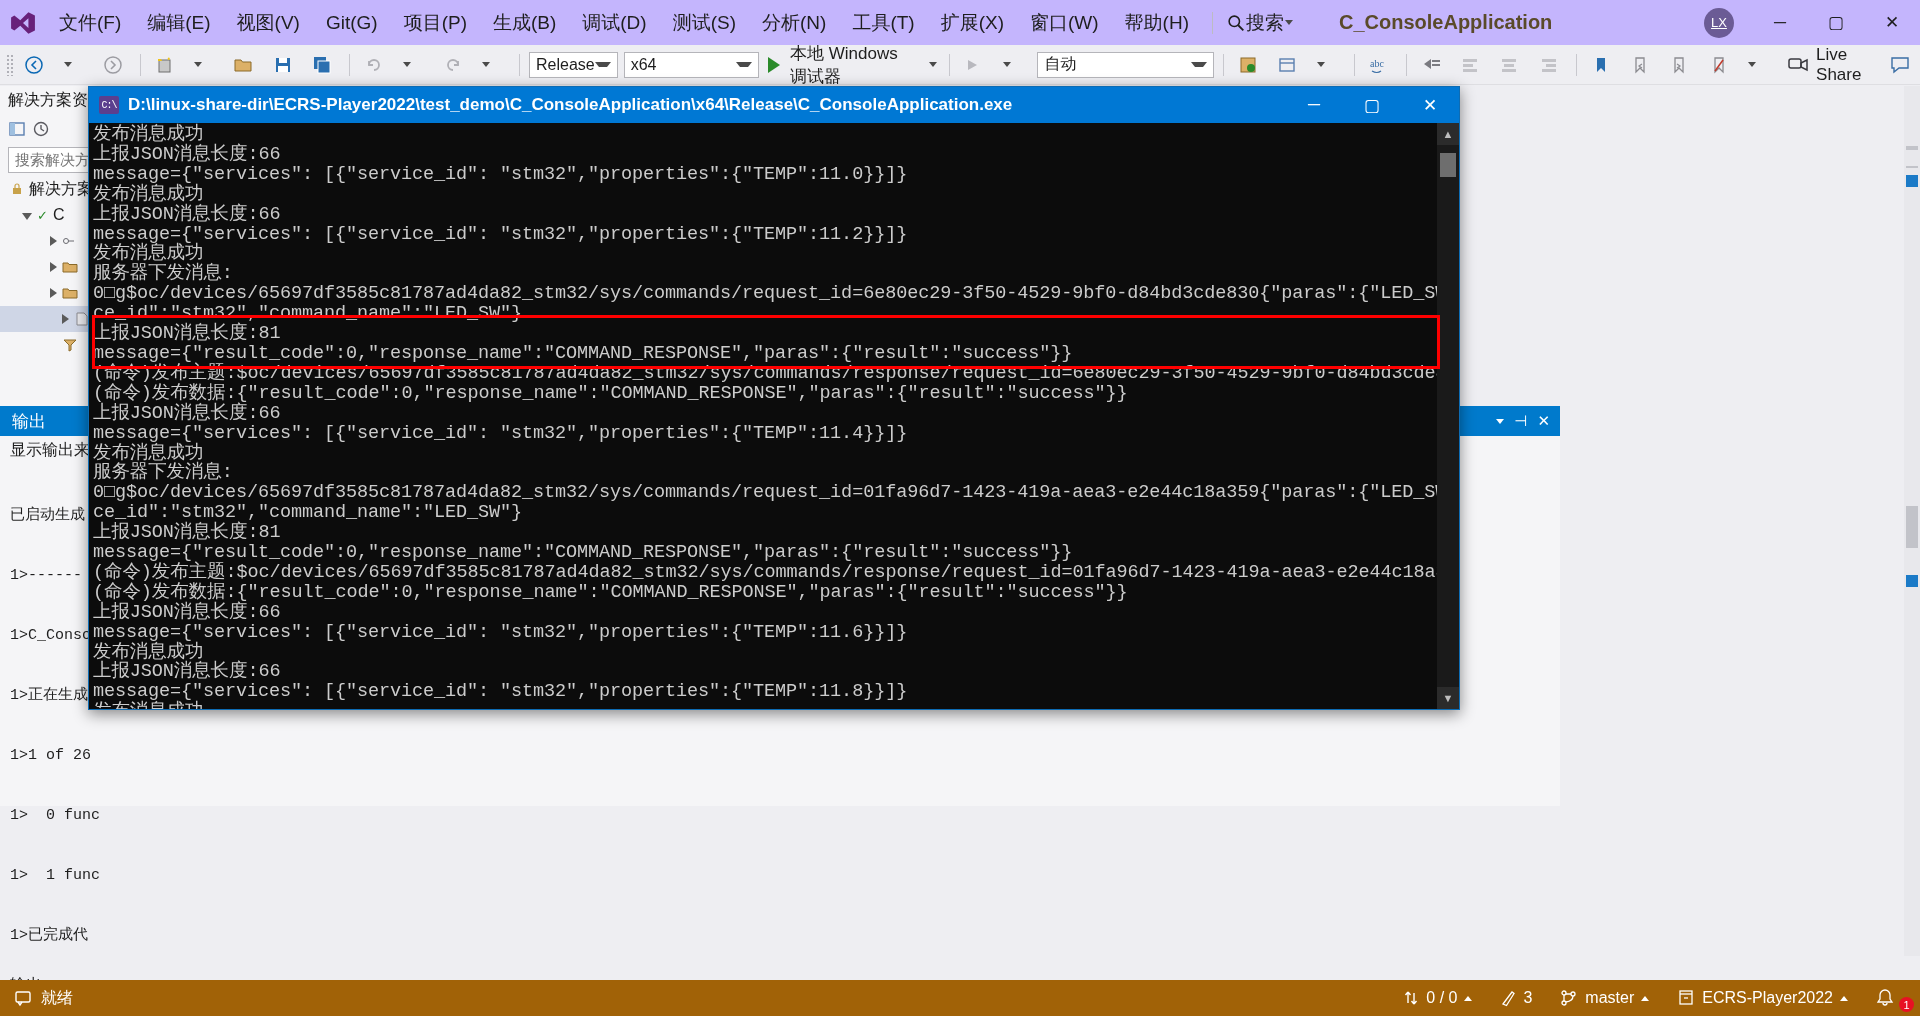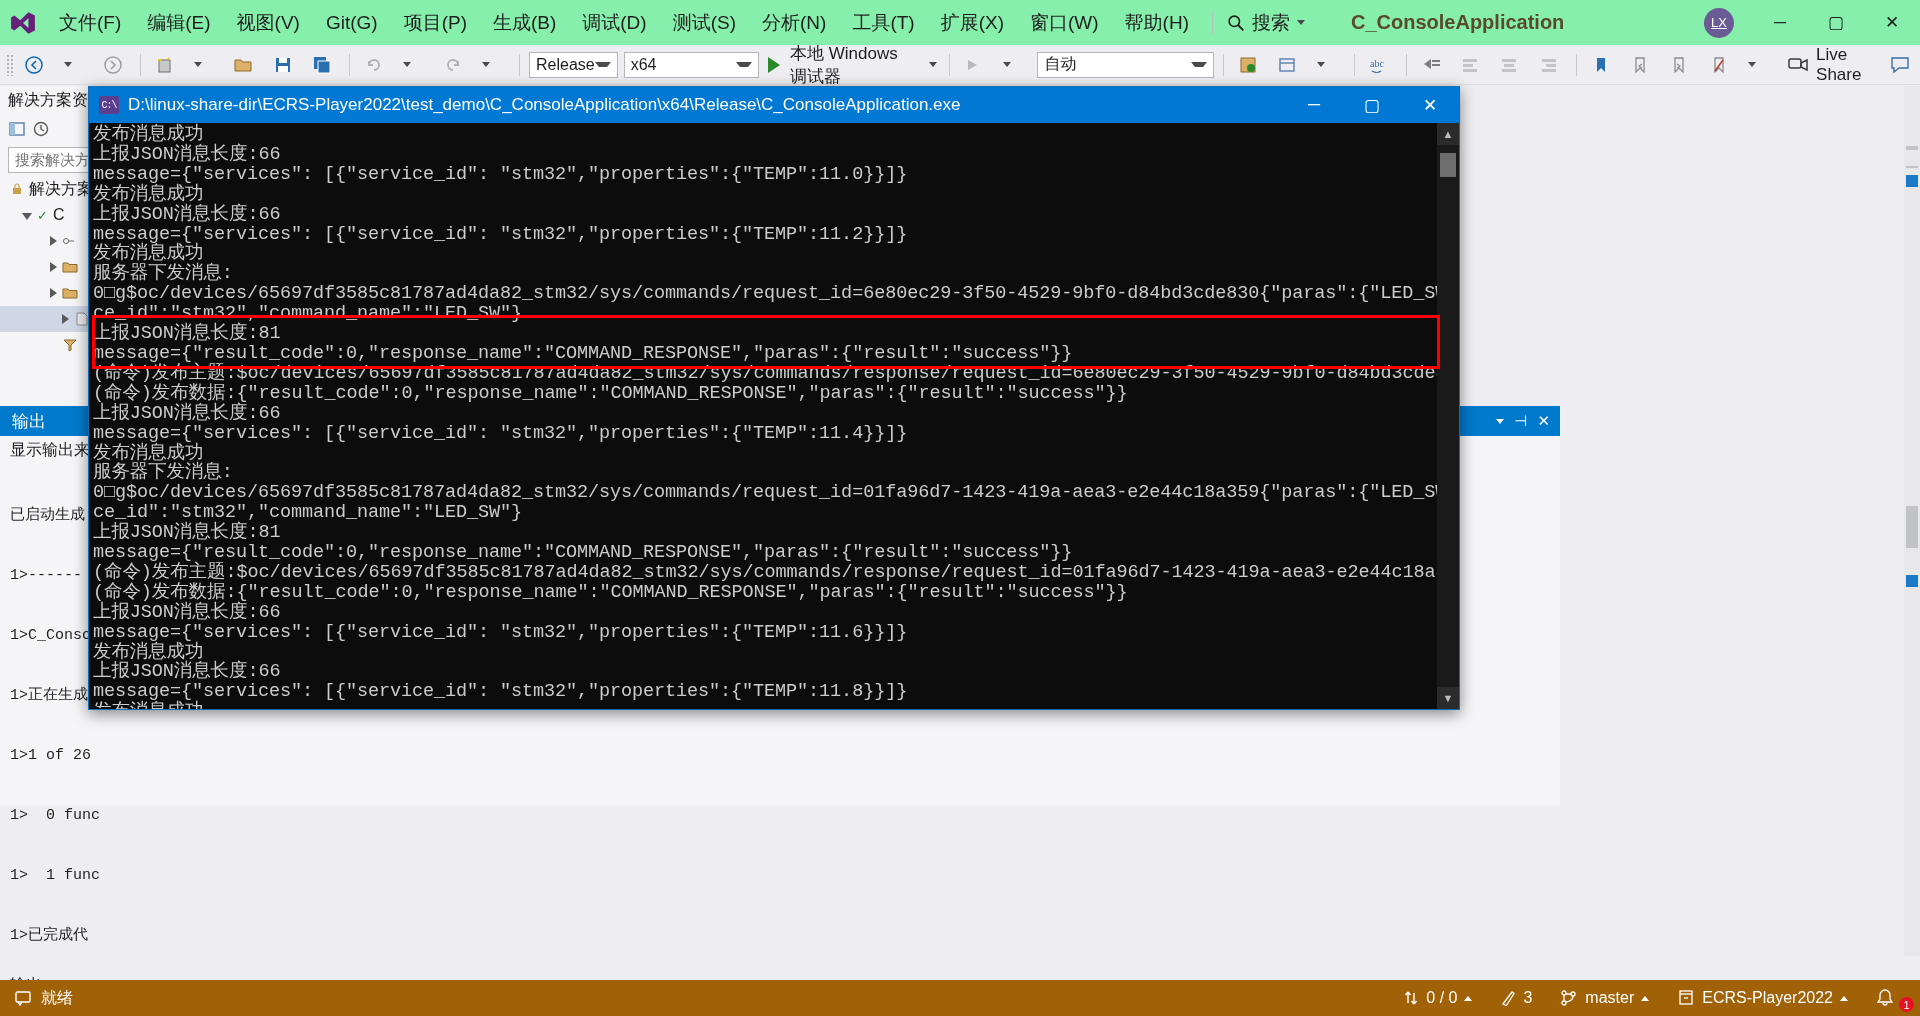--- a/index.html
+++ b/index.html
@@ -8,29 +8,29 @@
     width: 1920px; height: 1016px;
     overflow: hidden;
     font-family: "Liberation Sans", sans-serif;
     background: #eeeef2;
   }
   #root { position: relative; width: 1920px; height: 1016px; }
 
   
   .menubar {
     position: absolute; left: 0; top: 0; width: 1920px; height: 45px;
-    background: #86efac; display: flex; align-items: center;
+    background: #c4b5fd; display: flex; align-items: center;
   }
   .vs-logo { width: 46px; height: 45px; display: flex; align-items: center; justify-content: center; }
   .menu-item {
     font-size: 19px; color: #1e1e1e; padding: 0 13px; height: 45px;
     display: flex; align-items: center; white-space: nowrap;
   }
   .menubar-sep { width: 1px; height: 22px; background: #bcbcc2; margin: 0 10px; }
-  .search-box { display: flex; align-items: center; gap: 7px; font-size: 19px; color: #1e1e1e; padding-left: 4px;}
+  .search-box { display: flex; align-items: center; gap: 1px; font-size: 19px; color: #1e1e1e; padding-left: 4px;}
   .caret-dn { width:0;height:0;border-left:4px solid transparent;border-right:4px solid transparent;border-top:5px solid #4a4a4a; }
   .sln-name { font-size: 20px; font-weight: bold; color: #5a4a2a; margin-left: 46px; white-space: nowrap;}
   .win-ctrl-group { position:absolute; right: 0; top: 0; display:flex; height: 45px; align-items:center; }
   .avatar-circ {
     width: 30px; height: 30px; border-radius: 50%; background: #6b5b95;
     color: #fff; font-size: 13px; display:flex; align-items:center; justify-content:center;
     margin-right: 18px;
     text-decoration: underline;
   }
   .wbtn { width: 56px; height: 45px; display:flex; align-items:center; justify-content:center; font-size: 17px; color:#1e1e1e; }
@@ -86,21 +86,21 @@
     background:#0c0c0c; border:1px solid #0d6cb4; box-shadow: 0 4px 14px rgba(0,0,0,.45);
   }
   .con-title {
     height:36px; background:#0078d4; display:flex; align-items:center; padding-left:10px; color:#fff;
   }
   .con-icon {
     width:20px;height:18px;background:#5b3f8e;color:#fff;font-size:10px;
     display:flex;align-items:center;justify-content:center; font-family:"Liberation Mono",monospace;
     border-radius:2px; margin-right:9px; letter-spacing:-1px;
   }
-  .con-title-text { font-size:17px; white-space:nowrap; }
+  .con-title-text { font-size:17px; white-space:nowrap;font-weight:bold; }
   .con-btns { margin-left:auto; display:flex; height:36px; }
   .con-btn { width:58px;height:36px;display:flex;align-items:center;justify-content:center;color:#fff;font-size:17px;}
   .con-body {
     position:absolute; left:0; top:36px; right:22px; bottom:0;
     overflow:hidden; padding:2px 0 0 4px;border-radius:16px;
   }
   .con-line {
     font-family:"Liberation Mono", monospace; font-size:18.5px; line-height:19.9px;
     color:#ccc; white-space:pre; letter-spacing:-0.1px;
   }

